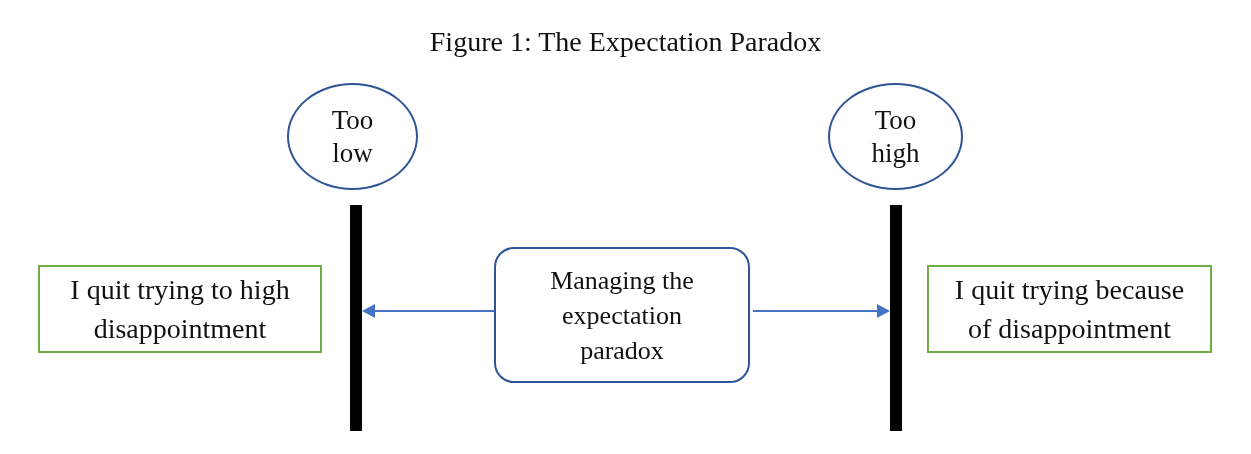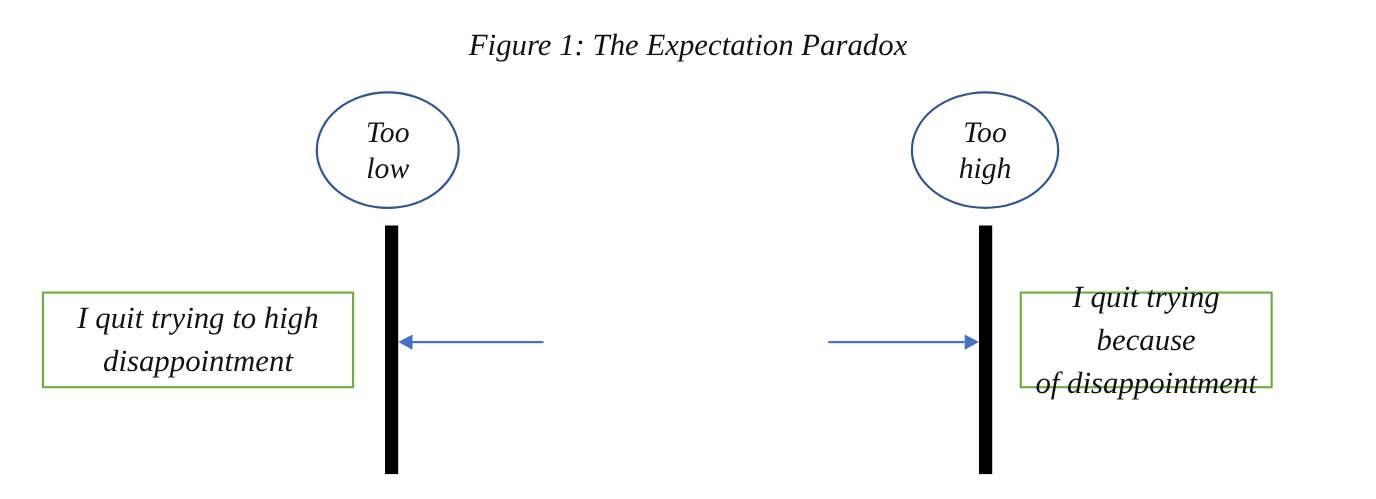--- a/index.html
+++ b/index.html
@@ -7,21 +7,20 @@
   body {
     font-family: "Liberation Serif", "DejaVu Serif", serif;
     color: #121212;
   }
   .canvas {
     position: relative;
     width: 1251px;
     height: 454px;
     background: #ffffff;
     overflow: hidden;
-    font-style: italic;
   }
   .figure-title {
     position: absolute;
     left: 0; right: 0; top: 27px;
     text-align: center;
     font-size: 28px;
     line-height: 30px;
     color: #121212;
   }
   .ellipse {
@@ -71,21 +70,21 @@
     background: #ffffff;
     display: flex;
     align-items: center;
     justify-content: center;
     text-align: center;
     font-size: 28px;
     line-height: 39px;
     white-space: pre-line;
   }
   .note-box.left  { left: 38px;  width: 284px; }
-  .note-box.right { left: 927px; width: 230px; }
+  .note-box.right { left: 927px; width: 285px; }
   .arrow-line {
     position: absolute;
     top: 310px;
     height: 2px;
     background: #4472C4;
   }
   .arrow-line.left  { left: 374px; width: 120px; }
   .arrow-line.right { left: 753px; width: 124px; }
   .arrowhead {
     position: absolute;
@@ -113,20 +112,23 @@
   <div class="bar left"></div>
 
   <div class="bar right"></div>
 
   <div class="arrow-line left"></div>
   <div class="arrowhead left"></div>
 
   <div class="arrow-line right"></div>
   <div class="arrowhead right"></div>
 
+  <div class="center-box">Managing the
+expectation
+paradox</div>
 
   <div class="note-box left">I quit trying to high
 disappointment</div>
 
   <div class="note-box right">I quit trying because
 of disappointment</div>
 
 </div>
 
 </body></html>

